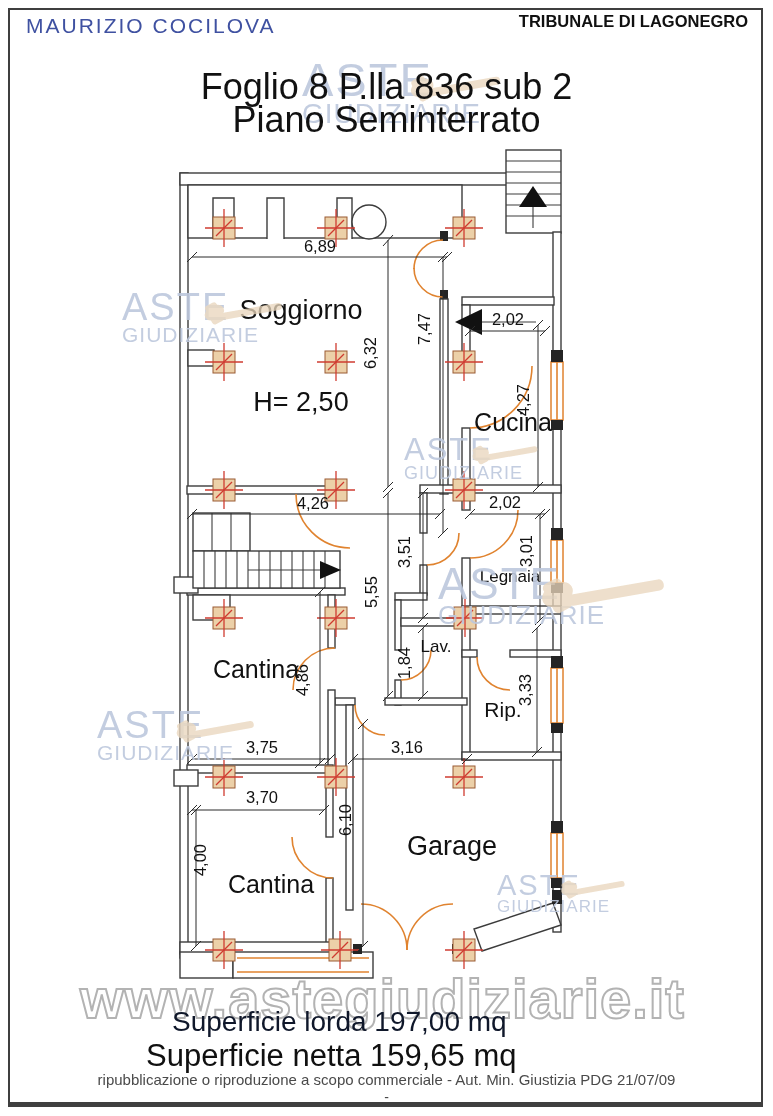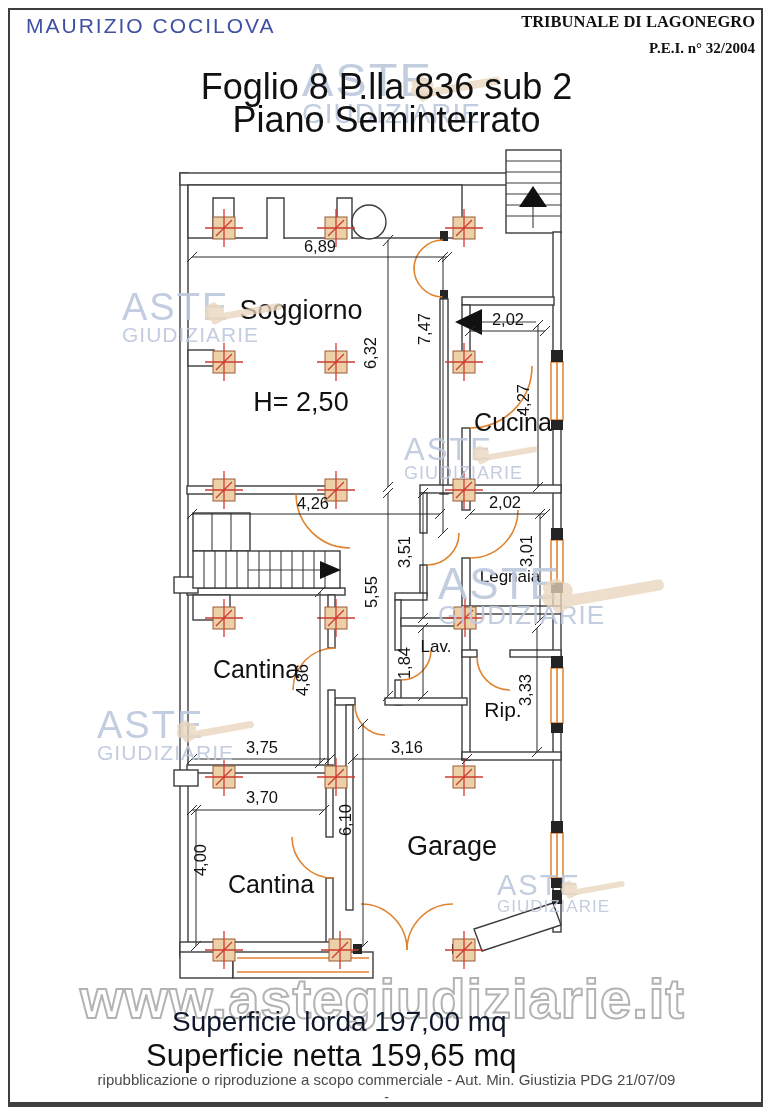--- a/index.html
+++ b/index.html
@@ -4,21 +4,21 @@
 <style>
   html,body{margin:0;padding:0;background:#888;}
   .page{position:relative;width:773px;height:1116px;background:#fff;overflow:hidden;
         font-family:"Liberation Sans",sans-serif;margin:0 auto;}
   .frame{position:absolute;left:8px;top:8px;width:751px;height:1092px;
          border:2px solid #3f3f3f;border-bottom-width:5px;z-index:1;}
   
   .logo{position:absolute;left:26px;top:14px;color:#3f51a1;z-index:6;}
   .logo .l1{font-size:21px;letter-spacing:2px;}
   .logo .l2{font-size:14px;letter-spacing:4.6px;margin-top:3px;}
-  .court{position:absolute;right:18px;top:12px;text-align:right;color:#101010;z-index:6;font-family:Liberation Serif, serif;}
+  .court{position:absolute;right:25px;top:12px;text-align:left;color:#101010;z-index:6;}
   .court .c1{font-size:16.5px;font-weight:bold;white-space:nowrap;}
   .court .c2{font-size:15px;font-weight:bold;margin-top:8px;}
   .title1,.title2{position:absolute;width:100%;text-align:center;font-size:36px;color:#111;z-index:6;}
   .title1{top:66px;} .title2{top:99px;}
   
   svg.plan{position:absolute;left:0;top:0;z-index:3;}
   .w{fill:#fff;stroke:#3c3c3c;stroke-width:1.4;}
   .wk{fill:#242424;stroke:none;}
   .door{fill:none;stroke:#e0832f;stroke-width:1.6;}
   .winr{fill:#fff;stroke:#e0832f;stroke-width:1.5;}
@@ -61,21 +61,20 @@
 <body>
 
 <div class="page">
   <div class="frame"></div>
 
   <div class="logo">
     <div class="l1">MAURIZIO COCILOVA</div>
   </div>
   <div class="court">
     <div class="c1">TRIBUNALE DI LAGONEGRO</div>
-    <div class="c2">P.E.I. n° 32/2004</div>
   </div>
   <div class="title1">Foglio 8 P.lla 836 sub 2</div>
   <div class="title2">Piano Seminterrato</div>
 
   <svg class="plan" width="773" height="1116" viewBox="0 0 773 1116" xmlns="http://www.w3.org/2000/svg">
     <defs>
       <g id="pillar">
         <rect x="-11" y="-11" width="22" height="22"></rect>
         <line x1="0" y1="-19" x2="0" y2="19"></line>
         <line x1="-19" y1="0" x2="19" y2="0"></line>

